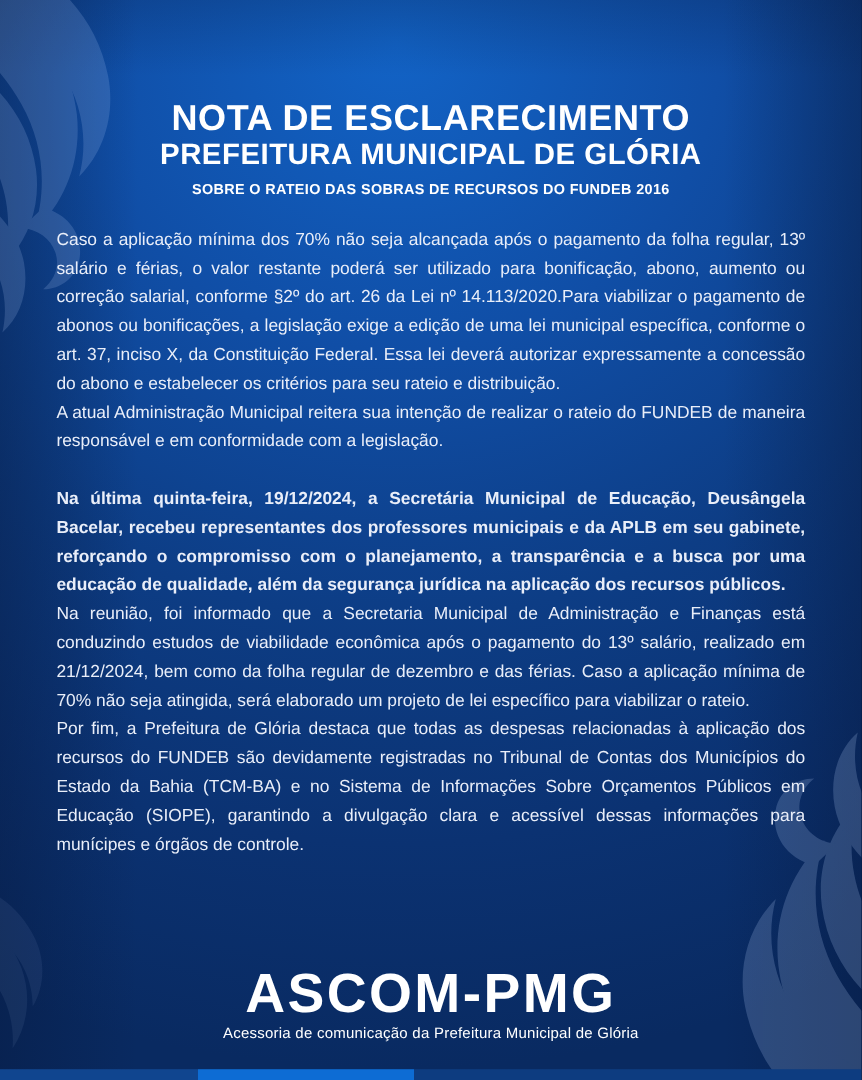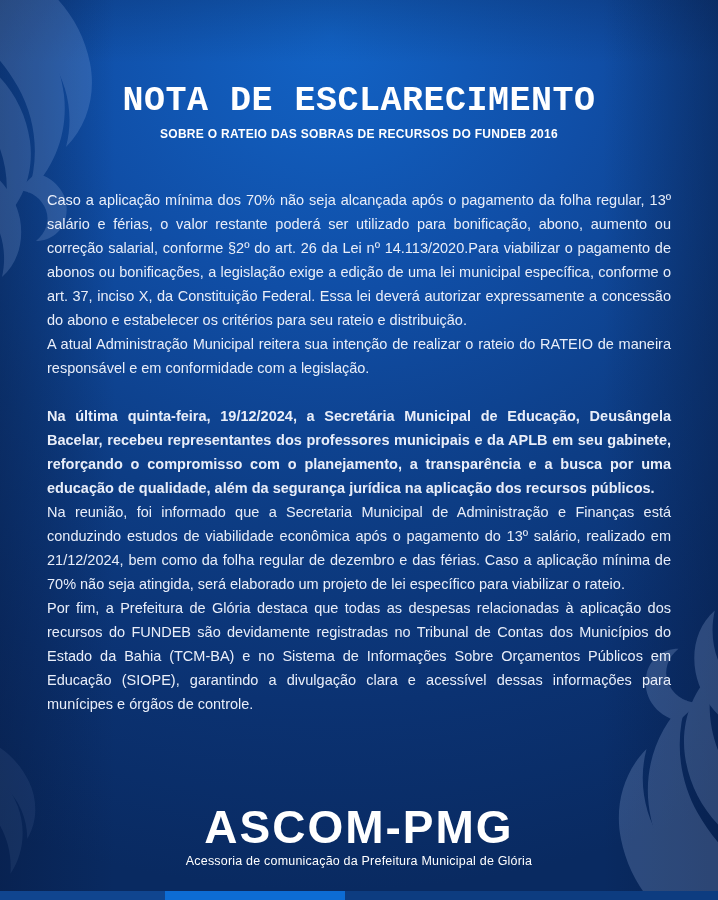--- a/index.html
+++ b/index.html
@@ -33,22 +33,22 @@
 
   
   .orn{position:absolute;pointer-events:none;z-index:0;}
   .orn path{fill:var(--ornament);}
   .orn-tl{top:-22px;left:-34px;width:200px;height:310px;opacity:.17;}
   .orn-br{bottom:-24px;right:-36px;width:215px;height:320px;opacity:.20;transform:rotate(180deg);}
   .orn-bl{bottom:-30px;left:-40px;width:130px;height:200px;opacity:.07;transform:rotate(-14deg);}
 
   .header{position:absolute;top:84px;left:0;right:0;text-align:center;color:var(--title-text);}
   .header h1{
-    margin:0;font-size:35px;line-height:1;font-weight:bold;
-    letter-spacing:.5px;white-space:nowrap;font-family:Liberation Mono, monospace;
+    margin:0;font-size:30px;line-height:1;font-weight:bold;
+    letter-spacing:.5px;white-space:nowrap;
   }
   .header h2{
     margin:4px 0 0;font-size:24.5px;line-height:1;font-weight:bold;
     letter-spacing:.4px;white-space:nowrap;
   }
   .header h3{
     margin:9px 0 0;font-size:12px;line-height:1;font-weight:bold;
     letter-spacing:.3px;white-space:nowrap;
   }
 
@@ -98,26 +98,27 @@
     <path d="M-10,170 C25,182 48,206 54,236 C58,258 52,280 36,294 C41,272 37,250 25,232 C15,216 0,202 -22,192 Z"></path>
   </svg>
 
   <svg class="orn orn-bl" viewBox="0 0 200 300" aria-hidden="true">
     <path d="M10,-10 C60,20 92,62 98,112 C102,148 90,184 62,210 C74,174 70,136 52,104 C36,76 12,50 -20,36 Z"></path>
     <path d="M40,-20 C85,0 115,35 124,80 C130,110 122,142 100,164 C108,134 102,102 86,78 C72,56 50,36 22,26 Z"></path>
   </svg>
 
   <div class="header layer">
     <h1>NOTA DE ESCLARECIMENTO</h1>
+    <h2>PREFEITURA MUNICIPAL DE GLÓRIA</h2>
     <h3>SOBRE O RATEIO DAS SOBRAS DE RECURSOS DO FUNDEB 2016</h3>
   </div>
 
   <div class="body-text layer">
     <p>Caso a aplicação mínima dos 70% não seja alcançada após o pagamento da folha regular, 13º salário e férias, o valor restante poderá ser utilizado para bonificação, abono, aumento ou correção salarial, conforme §2º do art. 26 da Lei nº 14.113/2020.Para viabilizar o pagamento de abonos ou bonificações, a legislação exige a edição de uma lei municipal específica, conforme o art. 37, inciso X, da Constituição Federal. Essa lei deverá autorizar expressamente a concessão do abono e estabelecer os critérios para seu rateio e distribuição.</p>
-    <p>A atual Administração Municipal reitera sua intenção de realizar o rateio do RATEIO de maneira responsável e em conformidade com a legislação.</p>
+    <p>A atual Administração Municipal reitera sua intenção de realizar o rateio do FUNDEB de maneira responsável e em conformidade com a legislação.</p>
     <p class="gap-before">Na última quinta-feira, 19/12/2024, a Secretária Municipal de Educação, Deusângela Bacelar, recebeu representantes dos professores municipais e da APLB em seu gabinete, reforçando o compromisso com o planejamento, a transparência e a busca por uma educação de qualidade, além da segurança jurídica na aplicação dos recursos públicos.</p>
     <p>Na reunião, foi informado que a Secretaria Municipal de Administração e Finanças está conduzindo estudos de viabilidade econômica após o pagamento do 13º salário, realizado em 21/12/2024, bem como da folha regular de dezembro e das férias. Caso a aplicação mínima de 70% não seja atingida, será elaborado um projeto de lei específico para viabilizar o rateio.</p>
     <p>Por fim, a Prefeitura de Glória destaca que todas as despesas relacionadas à aplicação dos recursos do FUNDEB são devidamente registradas no Tribunal de Contas dos Municípios do Estado da Bahia (TCM-BA) e no Sistema de Informações Sobre Orçamentos Públicos em Educação (SIOPE), garantindo a divulgação clara e acessível dessas informações para munícipes e órgãos de controle.</p>
   </div>
 
   <div class="footer layer">
     <p class="org">ASCOM-PMG</p>
     <p class="org-sub">Acessoria de comunicação da Prefeitura Municipal de Glória</p>
   </div>
 

